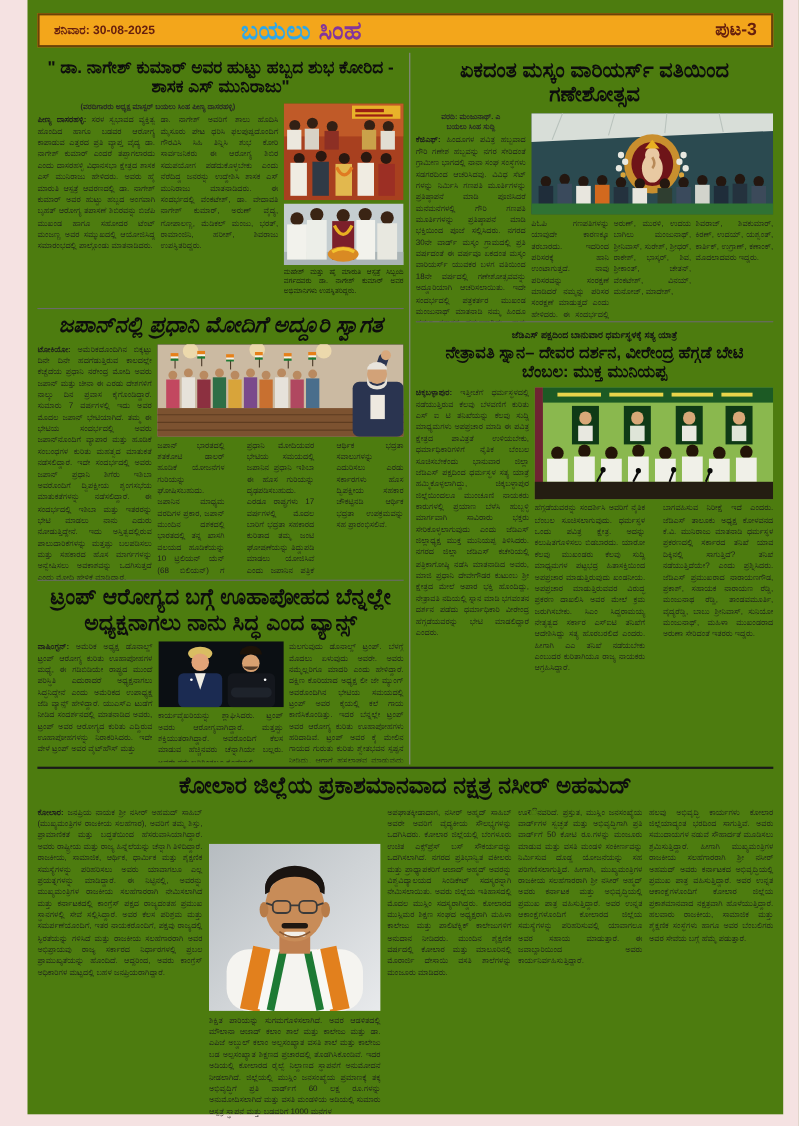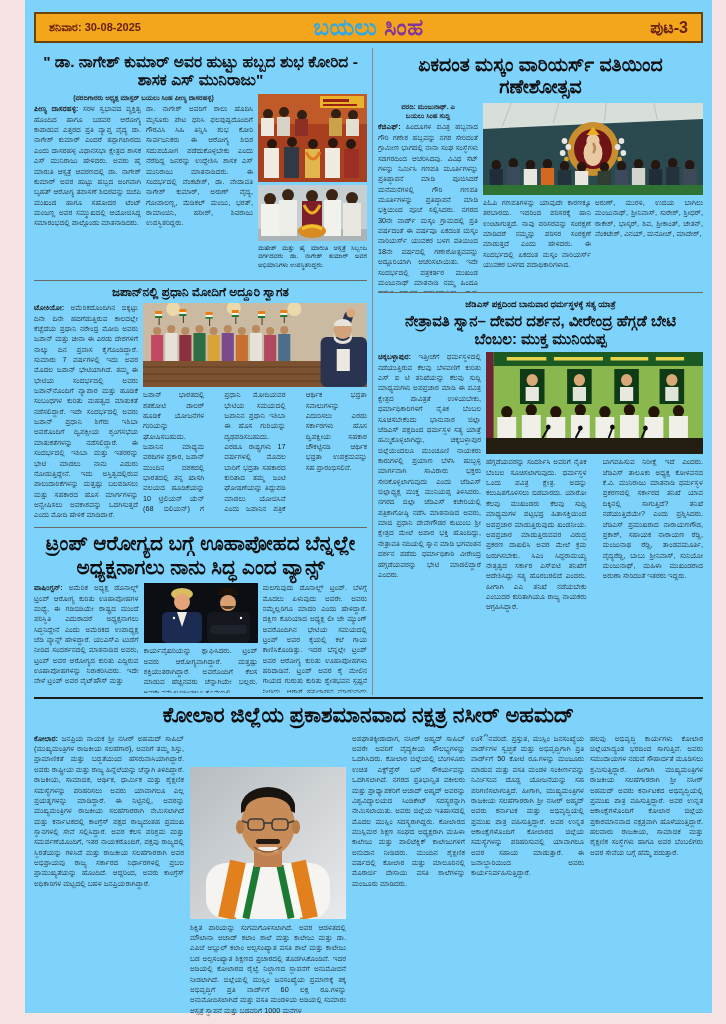--- a/index.html
+++ b/index.html
@@ -1,25 +1,25 @@
 <!DOCTYPE html>
 <html><head>
 <meta charset="utf-8">
 <style>
   html,body{margin:0;padding:0;background:#efdede;}
   *{box-sizing:border-box;}
   .canvas{position:relative;width:726px;height:1024px;background:#f5e2e2;overflow:hidden;
           font-family:"Liberation Sans","DejaVu Sans",sans-serif;}
-  .sheet{position:absolute;left:25px;top:0;width:687px;height:1013px;background:#7dd3fc;padding:0 9px;}
+  .sheet{position:absolute;left:25px;top:0;width:687px;height:1013px;background:#4d7c0f;padding:0 9px;}
 
   
   .masthead{margin-top:12px;height:31px;background:#f3a61b;border:2px solid #6b4208;
             display:flex;align-items:center;padding:0 13px;}
   .m-date{width:170px;font-weight:700;font-size:11px;color:#67200e;}
-  .m-title{flex:1;text-align:center;font-size:23px;font-weight:800;letter-spacing:.5px;}
+  .m-title{flex:1;text-align:left;font-size:23px;font-weight:800;letter-spacing:.5px;}
   .m-title .t1{color:#2fa8e8;}
   .m-title .t2{color:#83359c;}
   .m-page{width:170px;text-align:right;font-weight:700;font-size:16px;color:#67200e;}
 
   
   .cols{display:flex;margin-top:5px;}
   .colL{width:333px;}
   .vdiv{width:1px;background:#8a8a8a;margin:0 5px;}
   .colR{flex:1;min-width:0;}
 
@@ -37,21 +37,21 @@
   .a1{height:233px;padding-top:5px;}
   .a1 .hl{font-size:15.5px;padding:0 4px;}
   .a1row{display:flex;gap:5px;margin-top:4px;height:180px;}
   .a1text{width:219px;}
   .a1cols{display:flex;gap:5px;height:157px;margin-top:2px;}
   .a1cols .c{flex:1;height:100%;}
   .a1photos{width:109px;}
 
   
   .a3{height:247px;padding-top:4px;}
-  .a3 .hl{font-size:12px;}
+  .a3 .hl{font-size:20px;font-style:italic;}
   .a3row{display:flex;gap:5px;margin-top:4px;height:214px;}
   .a3left{width:104px;height:100%;}
   .a3right{flex:1;min-width:0;}
   .a3cols{display:flex;gap:20px;height:124px;margin-top:3px;}
   .a3cols .c{flex:1;height:100%;}
 
   
   .a5{height:165px;padding-top:4px;border-bottom:none;}
   .a5 .hl{font-size:20px;padding:0 6px;}
   .a5row{display:flex;gap:5px;margin-top:4px;height:122px;}
@@ -342,20 +342,21 @@
                   <rect x="139" y="67" width="14" height="17" fill="#3a4a5c"></rect>
                   <rect x="157" y="65" width="14" height="19" fill="#d2d4cc"></rect>
                   <rect x="175" y="66" width="14" height="18" fill="#1f2d3a"></rect>
                   <rect x="193" y="64" width="14" height="20" fill="#24323e"></rect>
                   <rect x="211" y="66" width="14" height="18" fill="#3c4a5a"></rect>
             <rect y="82" width="232" height="10" fill="#2f7234"></rect>
           </svg>
           <div class="a2cols">
             <div class="c body-txt">ಪಿಓಪಿ ಗಣಪತಿಗಳನ್ನು ಯಾವುದೇ ಕಾರಣಕ್ಕೂ ತರಬಾರದು. ಇದರಿಂದ ಪರಿಸರಕ್ಕೆ ಹಾನಿ ಉಂಟಾಗುತ್ತದೆ. ನಾವು ಪರಿಸರವನ್ನು ಸಂರಕ್ಷಣೆ ಮಾಡಿದರೆ ನಮ್ಮನ್ನು ಪರಿಸರ ಸಂರಕ್ಷಣೆ ಮಾಡುತ್ತದೆ ಎಂದು ಹೇಳಿದರು. ಈ ಸಂದರ್ಭದಲ್ಲಿ ಏಕದಂತ ಮಸ್ಕಂ ವಾರಿಯರ್ಸ್ ಯುವಕರ ಬಳಗದ ಪದಾಧಿಕಾರಿಗಳಾದ.</div>
             <div class="c body-txt">ಅರುಣ್, ಮುರಳಿ, ಉದಯ ಬಾಗಿಲು ಮಂಜುನಾಥ್, ಶ್ರೀನಿವಾಸ್, ಸುರೇಶ್, ಶ್ರೀಧರ್, ರಾಕೇಶ್, ಭಾಸ್ಕರ್, ಶಿವ, ಶ್ರೀಕಾಂತ್, ಚೇತನ್, ವೆಂಕಟೇಶ್, ವಿನಯ್, ಮನೋಜ್, ಮಾದೇಶ್,</div>
+            <div class="c body-txt">ಶಿವರಾಜ್, ಶಿವಕುಮಾರ್, ಕಿರಣ್, ಉದಯ್, ಯಶ್ವಂತ್, ಕಾರ್ತಿಕ್, ಉಗ್ರಾಣ್, ಕಣಾಂಕ್, ಮೊದಲಾದವರು ಇದ್ದರು.</div>
           </div>
         </div>
       </div>
     </section>
 
     <section class="art a4">
       <div class="kicker">ಜೆಡಿಎಸ್ ಪಕ್ಷದಿಂದ ಬಾನುವಾರ ಧರ್ಮಸ್ಥಳಕ್ಕೆ ಸತ್ಯ ಯಾತ್ರೆ</div>
       <div class="hl">ನೇತ್ರಾವತಿ ಸ್ನಾನ– ದೇವರ ದರ್ಶನ, ವೀರೇಂದ್ರ ಹೆಗ್ಗಡೆ ಬೇಟಿ ಬೆಂಬಲ: ಮುಕ್ತ ಮುನಿಯಪ್ಪ</div>
       <div class="a4row">
         <div class="a4left body-txt"><span class="dl">ಚಿಕ್ಕಬಳ್ಳಾಪುರ:</span> <span>ಇತ್ತೀಚೆಗೆ ಧರ್ಮಸ್ಥಳದಲ್ಲಿ ನಡೆಯುತ್ತಿರುವ ಕೆಲವು ಬೆಳವಣಿಗೆ ಕುರಿತು ಎಸ್ ಐ ಟಿ ತನಿಖೆಯನ್ನು ಕೆಲವು ಸುದ್ದಿ ಮಾಧ್ಯಮಗಳು ಅಪಪ್ರಚಾರ ಮಾಡಿ ಈ ಪವಿತ್ರ ಕ್ಷೇತ್ರದ ಪಾವಿತ್ರತೆ ಉಳಿಯಬೇಕು, ಧರ್ಮಾಧಿಕಾರಿಗಳಿಗೆ ನೈತಿಕ ಬೆಂಬಲ ಸೂಚಿಸಬೇಕೆಂದು ಭಾನುವಾರ ಜಿಲ್ಲಾ ಜೆಡಿಎಸ್ ಪಕ್ಷದಿಂದ ಧರ್ಮಸ್ಥಳ ಸತ್ಯ ಯಾತ್ರೆ ಹಮ್ಮಿಕೊಳ್ಳಲಾಗಿದ್ದು, ಚಿಕ್ಕಬಳ್ಳಾಪುರ ಜಿಲ್ಲೆಯಿಂದಲೂ ಮುಂಚೂಣಿ ನಾಯಕರು ಕಾರುಗಳಲ್ಲಿ ಪ್ರಯಾಣ ಬೆಳೆಸಿ ಹುಬ್ಬಳ್ಳಿ ಮಾರ್ಗವಾಗಿ ಸಾವಿರಾರು ಭಕ್ತರು ಸೇರಿಕೊಳ್ಳಲಾಗುವುದು ಎಂದು ಜೆಡಿಎಸ್ ಜಿಲ್ಲಾಧ್ಯಕ್ಷ ಮುಕ್ತ ಮುನಿಯಪ್ಪ ತಿಳಿಸಿದರು. ನಗರದ ಜಿಲ್ಲಾ ಜೆಡಿಎಸ್ ಕಚೇರಿಯಲ್ಲಿ ಪತ್ರಿಕಾಗೋಷ್ಠಿ ನಡೆಸಿ ಮಾತನಾಡಿದ ಅವರು, ಮಾಜಿ ಪ್ರಧಾನಿ ದೇವೇಗೌಡರ ಕುಟುಂಬ ಶ್ರೀ ಕ್ಷೇತ್ರದ ಮೇಲೆ ಅಪಾರ ಭಕ್ತಿ ಹೊಂದಿದ್ದು, ನೇತ್ರಾವತಿ ನದಿಯಲ್ಲಿ ಸ್ನಾನ ಮಾಡಿ ಭಗವಂತನ ದರ್ಶನ ಪಡೆದು ಧರ್ಮಾಧಿಕಾರಿ ವೀರೇಂದ್ರ ಹೆಗ್ಗಡೆಯವರನ್ನು ಭೇಟಿ ಮಾಡಲಿದ್ದಾರೆ ಎಂದರು.</span></div>

